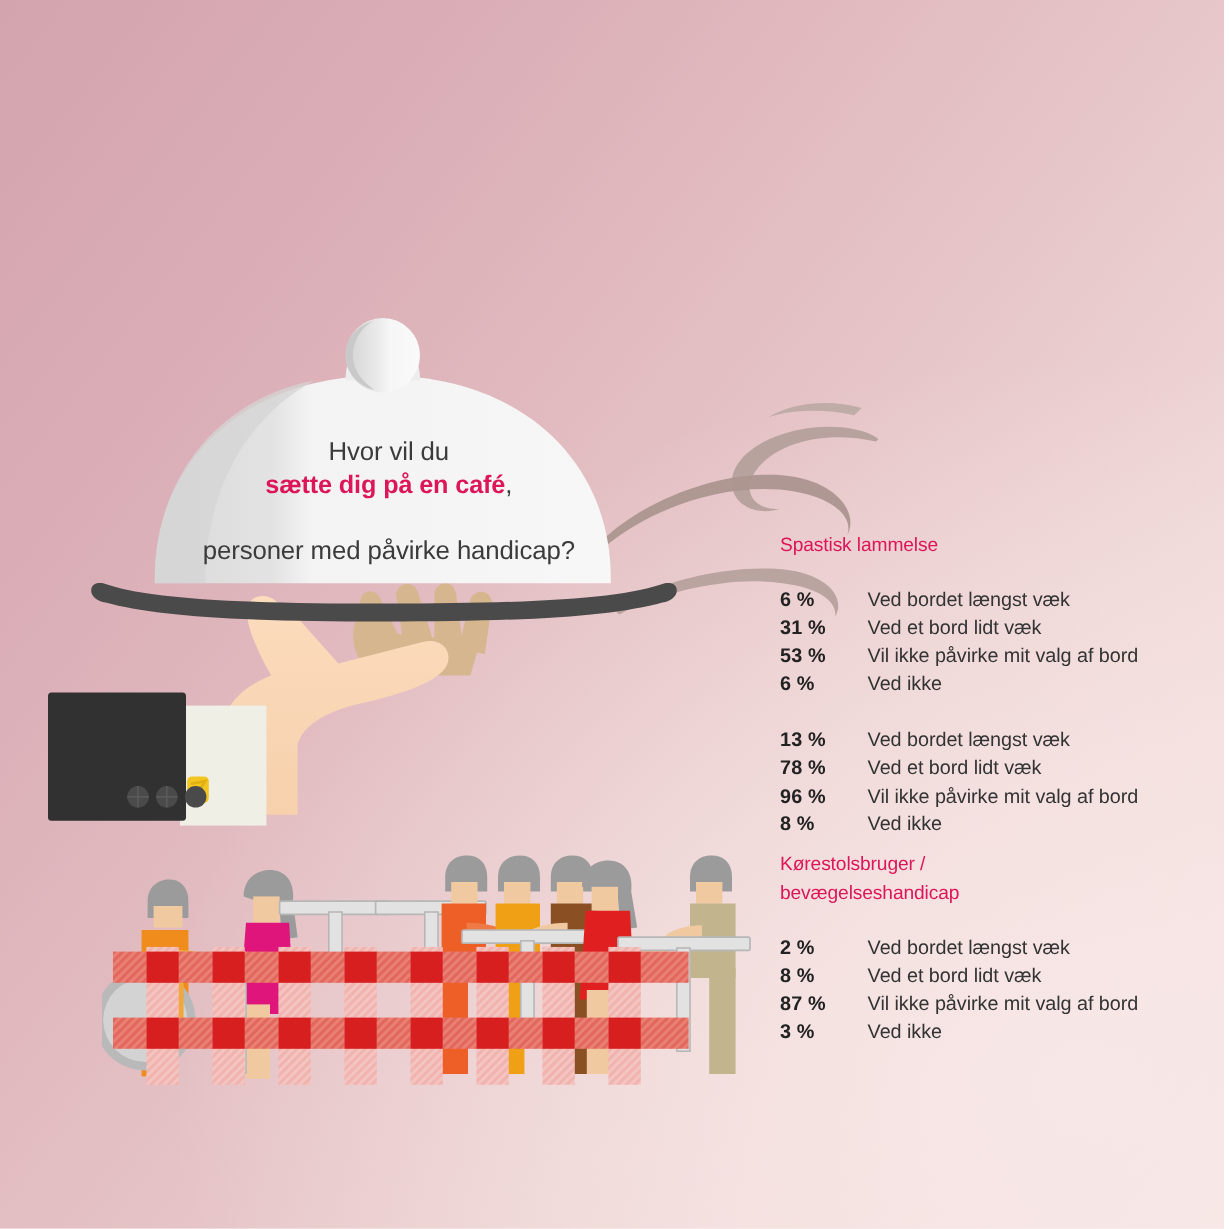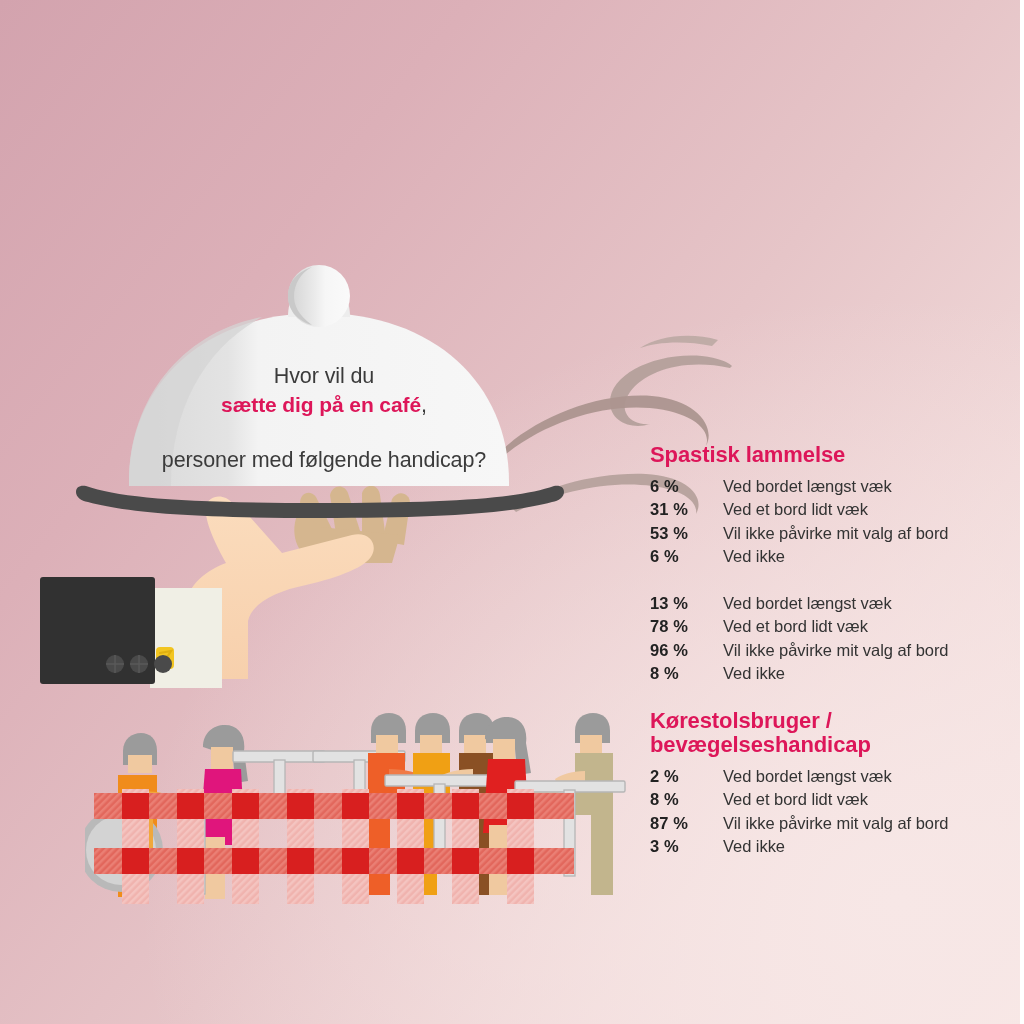--- a/index.html
+++ b/index.html
@@ -45,22 +45,22 @@
   #data-column {
     position: absolute;
     left: 650px;
     top: 443px;
     width: 374px;
   }
   .stat-group { margin-bottom: 23px; }
   .stat-group.g2 { margin-bottom: 21px; }
   .group-title {
     color: #dd1659;
-    font-weight: bold;
-    font-size: 22px;
+    font-weight: normal;
+    font-size: 16px;
     line-height: 24.5px;
     margin-bottom: 9px;
     letter-spacing: -0.1px;
   }
   .stat-row {
     display: flex;
     align-items: baseline;
     height: 23.5px;
   }
   .stat-pct {
@@ -68,20 +68,21 @@
     flex: 0 0 73px;
     font-weight: bold;
     font-size: 16.5px;
     color: #222222;
     letter-spacing: 0.1px;
   }
   .stat-label {
     font-size: 16.5px;
     color: #333333;
     letter-spacing: -0.05px;
+    margin-top: 14px;
   }
 
   
   #cafe-scene { position: absolute; left: 0; top: 0; }
 </style>
 </head>
 <body>
 
 <div id="poster">
 
@@ -155,21 +156,21 @@
     <path d="M 86 231 C 120 243 186 248 320 248 C 454 248 520 243 554 231
              C 560 230 564 232 564 237 C 564 242 559 246 552 247
              C 512 258 444 263 320 263 C 196 263 128 258 88 247
              C 81 246 76 242 76 237 C 76 232 80 230 86 231 Z" fill="#4a4a4a"></path>
   </svg>
 
   <div class="headline">
     <span>Hvor vil du</span><br>
     <span class="hl-strong">sætte dig på en café</span><span>,</span><br>
     <br>
-    <span>personer med følgende handicap?</span>
+    <span>personer med påvirke handicap?</span>
   </div>
 
   <svg id="cafe-scene" width="560" height="220" viewBox="0 0 560 220" style="left:85px; top:695px;">
     <defs>
       <pattern id="ginghamHatch" width="6" height="6" patternUnits="userSpaceOnUse" patternTransform="rotate(45)">
         <rect width="6" height="6" fill="#e05c52"></rect>
         <rect width="3" height="6" fill="#e8726a"></rect>
       </pattern>
     </defs>
 

